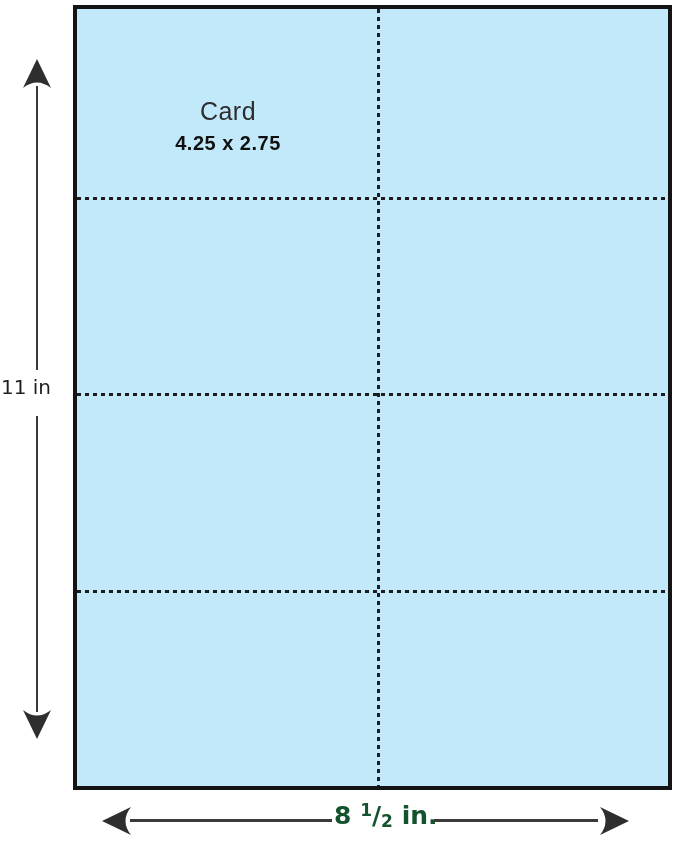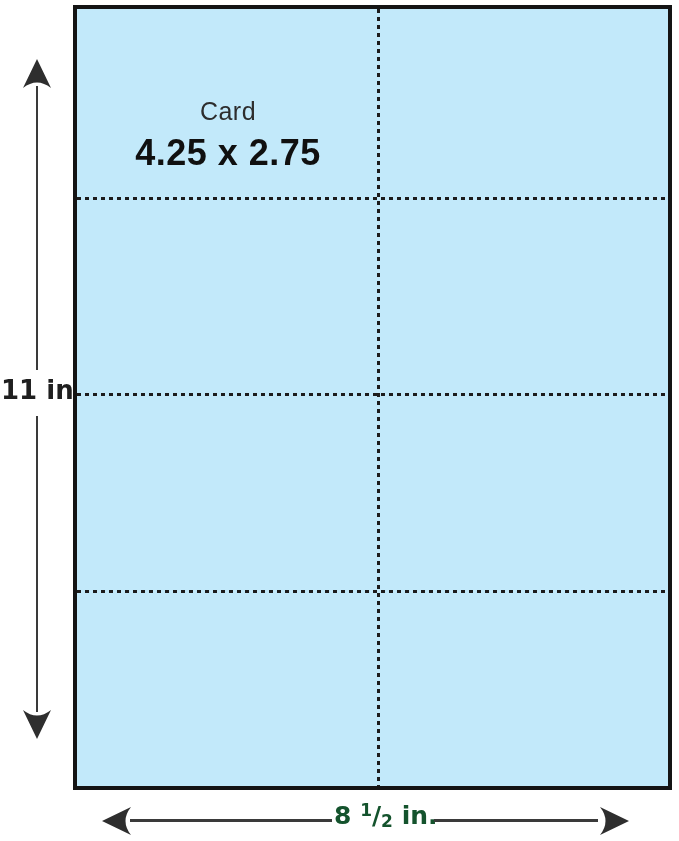--- a/index.html
+++ b/index.html
@@ -20,36 +20,36 @@
   .perf-h.r2 { top:384px; }
   .perf-h.r3 { top:581px; }
   .perf-v {
     position:absolute; top:0; height:100%; width:3px; left:300px;
     background:repeating-linear-gradient(to bottom, #1c1c1c 0 4px, transparent 4px 8px);
   }
   .card-label-block {
     position:absolute; left:0; top:56px; width:302px; text-align:center; color:#222;margin-top:32px;
   }
   .card-title { font-size:25px; font-weight:400; color:#2d2d2d; letter-spacing:0.5px; }
-  .card-size  { font-size:36px; font-weight:700; color:#101010; margin-top:6px; letter-spacing:0.5px; }
+  .card-size  { font-size:20px; font-weight:700; color:#101010; margin-top:6px; letter-spacing:0.5px; }
 
   
   .dim-line { position:absolute; background:#3a3a3a; }
   .v-seg-top    { left:36px; top:86px;  width:2px; height:284px; }
   .v-seg-bottom { left:36px; top:416px; width:2px; height:296px; }
   .h-seg-left   { left:130px; top:819px; width:202px; height:3px; }
   .h-seg-right  { left:434px; top:819px; width:164px; height:3px; }
   .arrowhead { position:absolute; }
   .ah-up    { left:21px;  top:58px;  }
   .ah-down  { left:21px;  top:708px; }
   .ah-left  { left:101px; top:805px; }
   .ah-right { left:598px; top:805px; }
   .height-label {
     position:absolute; left:1px; top:375px; font-family:"DejaVu Sans", sans-serif;
-    font-size:26px; font-weight:700; color:#1f1f1f; white-space:nowrap;
+    font-size:20px; font-weight:400; color:#1f1f1f; white-space:nowrap;
   }
   .width-label {
     position:absolute; left:334px; top:801px; font-family:"DejaVu Sans", sans-serif;
     font-size:25px; font-weight:600; color:#14532d; white-space:nowrap;
   }
   .width-label .sup { font-size:17px; position:relative; top:-8px; }
   .width-label .sub { font-size:17px; position:relative; top:3px;  }
 </style>
 </head>
 <body>

